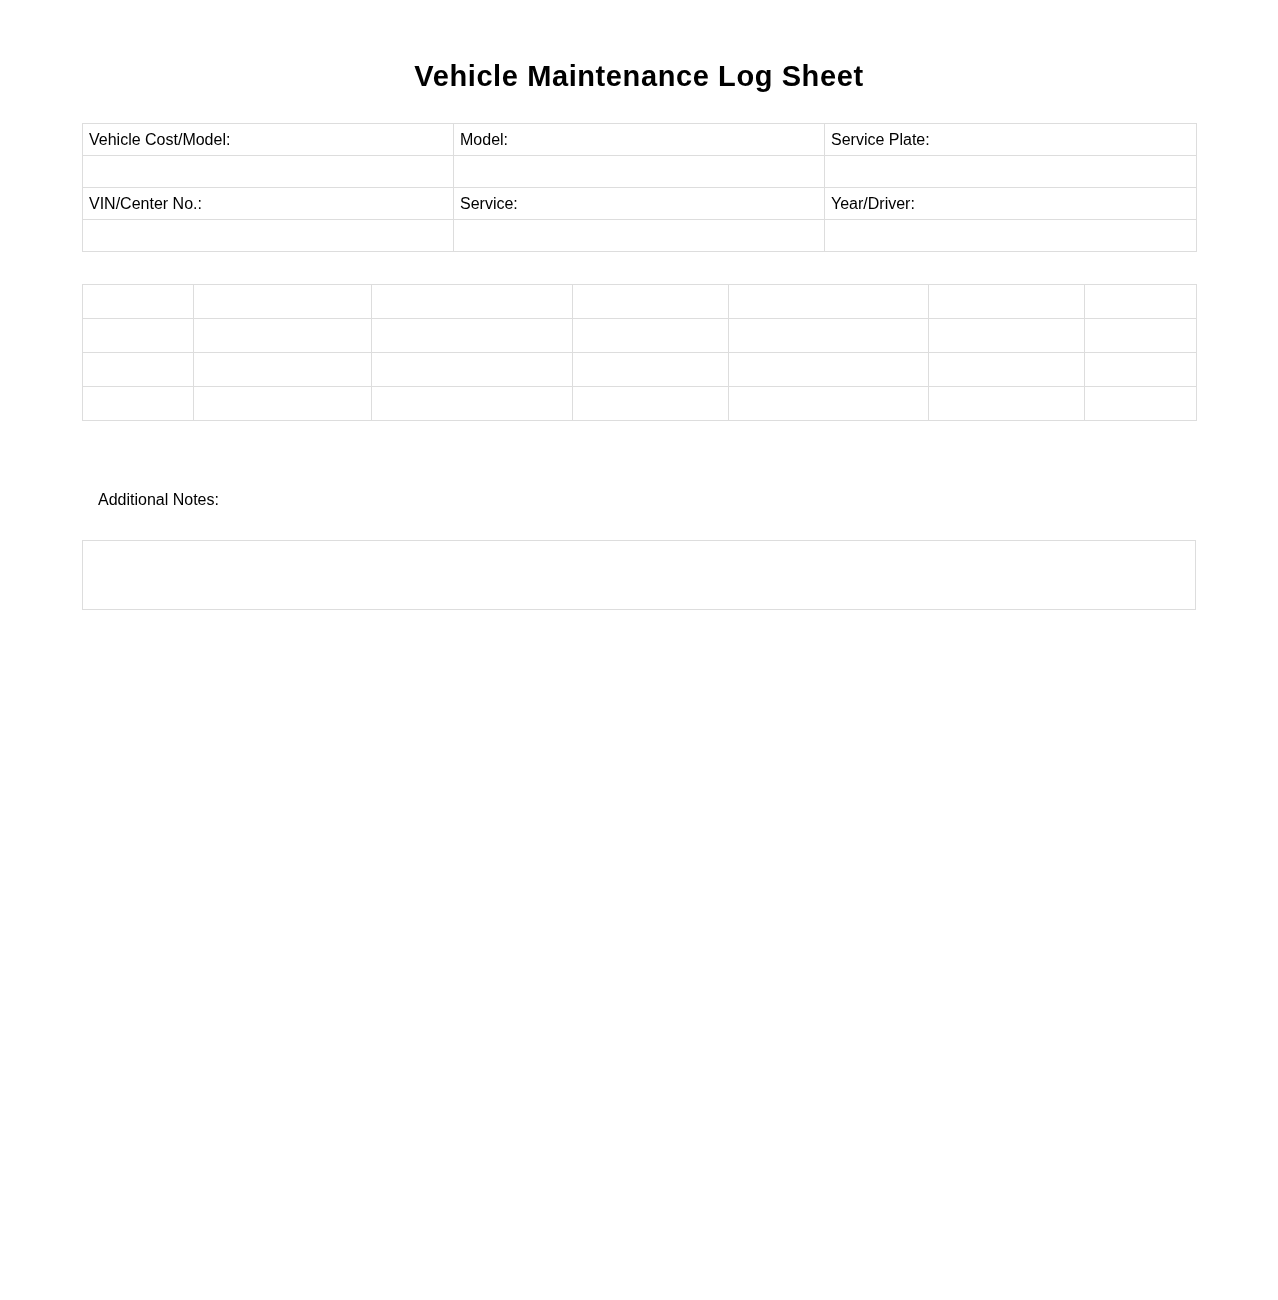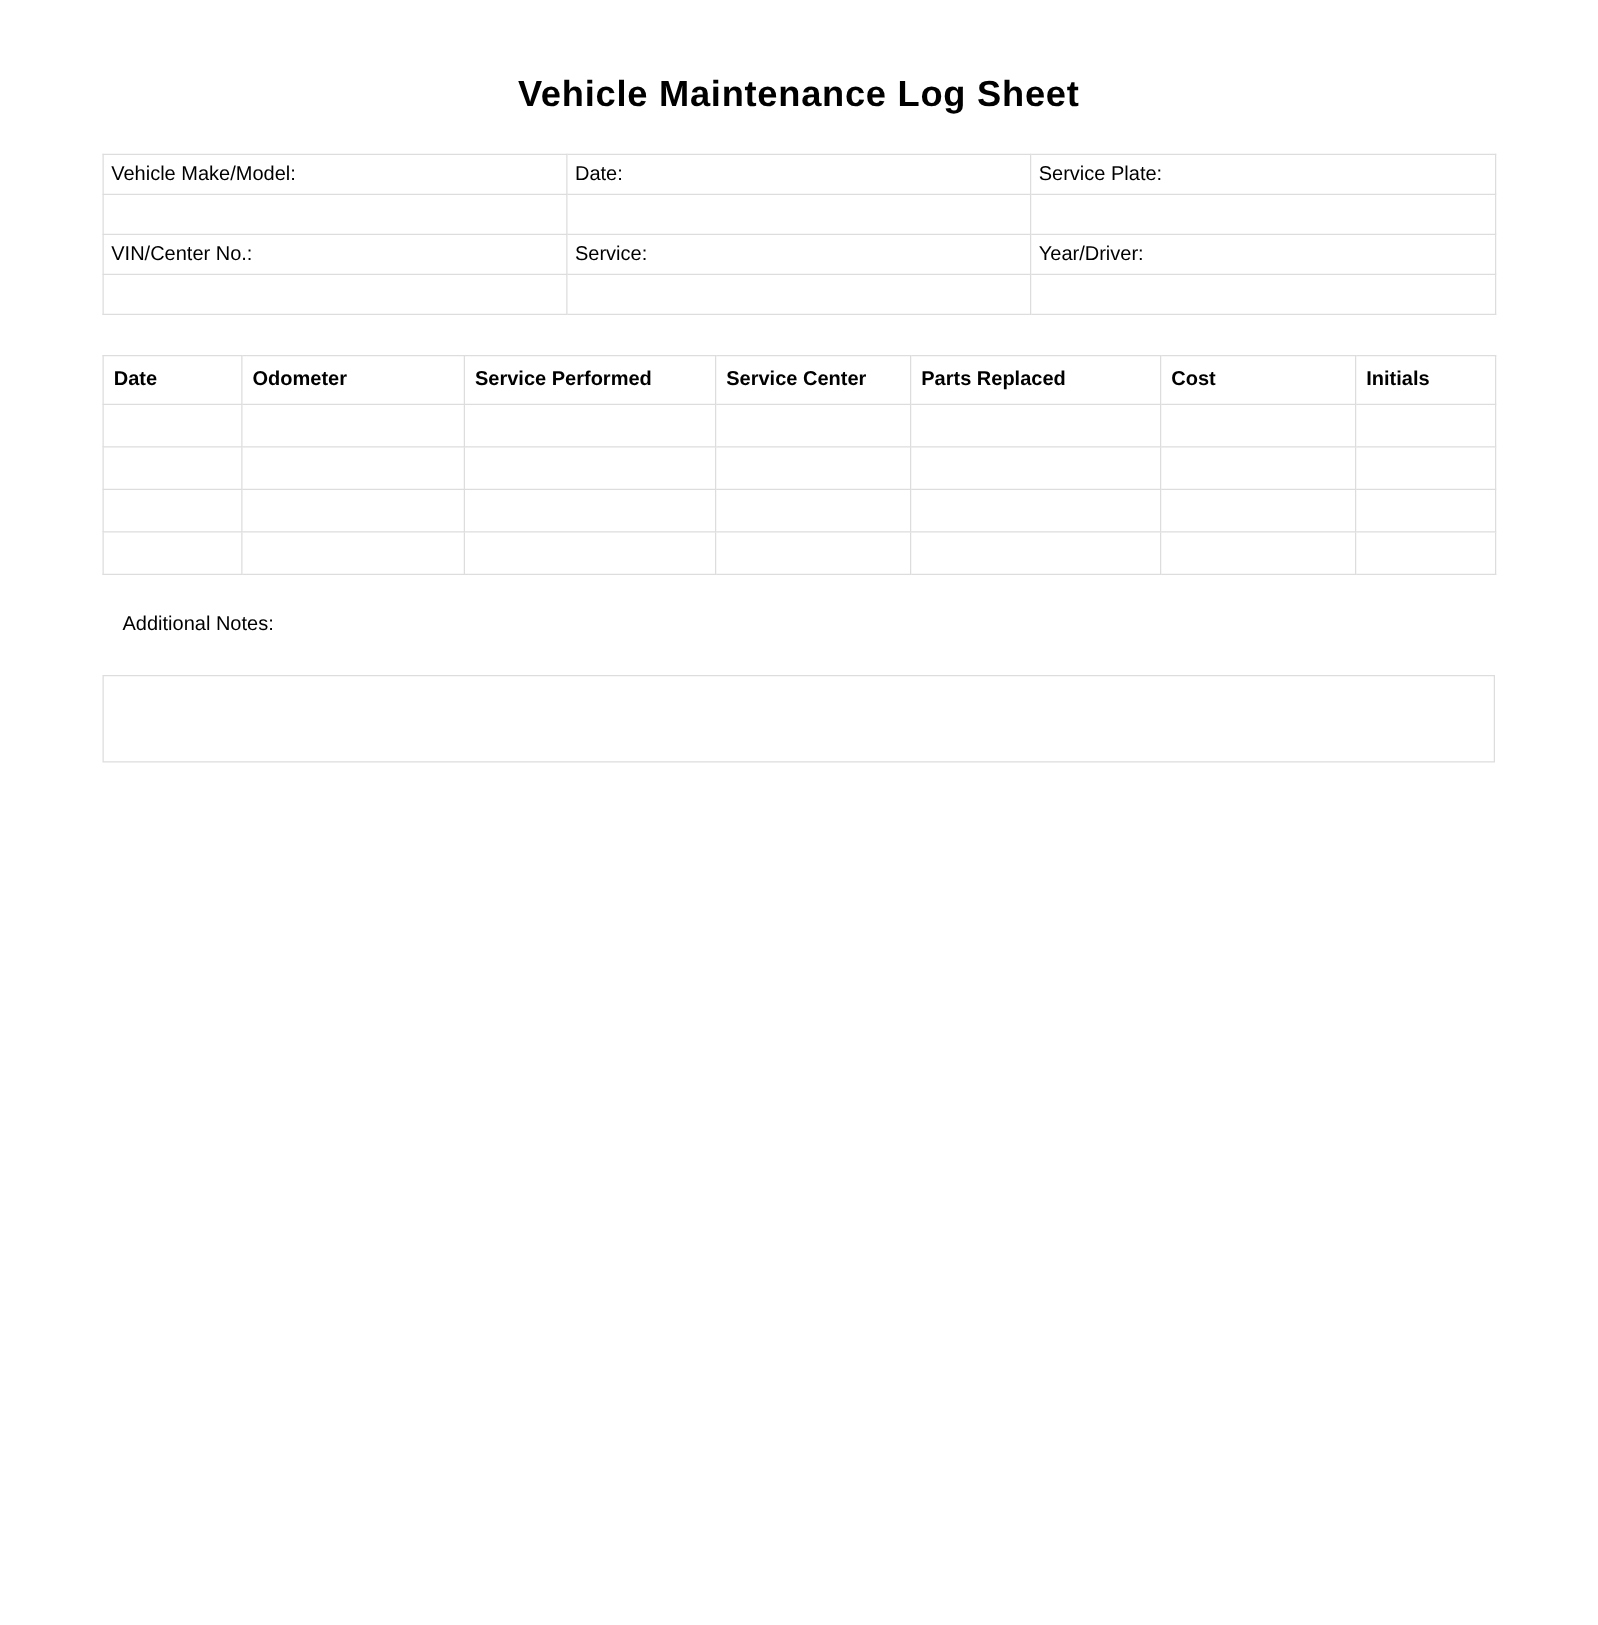--- a/index.html
+++ b/index.html
@@ -28,22 +28,22 @@
 <h1 class="title">Vehicle Maintenance Log Sheet</h1>
 
 <table class="info">
   <colgroup>
       <col style="width:371px">
       <col style="width:371px">
       <col style="width:372px">
     </colgroup>
   <tbody>
       <tr>
-    <td>Vehicle Make/Model:</td>
-    <td>Date:</td>
+    <td>Vehicle Cost/Model:</td>
+    <td>Model:</td>
     <td>Service Plate:</td>
   </tr>
   <tr>
     <td></td>
     <td></td>
     <td></td>
   </tr>
   <tr>
     <td>VIN/Center No.:</td>
     <td>Service:</td>
@@ -61,29 +61,20 @@
   <colgroup>
     <col style="width:111px">
       <col style="width:178px">
       <col style="width:201px">
       <col style="width:156px">
     <col style="width:200px">
       <col style="width:156px">
       <col style="width:112px">
   </colgroup>
   <tbody>
-      <tr>
-    <th>Date</th>
-    <th>Odometer</th>
-    <th>Service Performed</th>
-    <th>Service Center</th>
-    <th>Parts Replaced</th>
-    <th>Cost</th>
-    <th>Initials</th>
-  </tr>
   <tr>
     <td></td>
     <td></td>
     <td></td>
     <td></td>
     <td></td>
     <td></td>
     <td></td>
   </tr>
   <tr>

